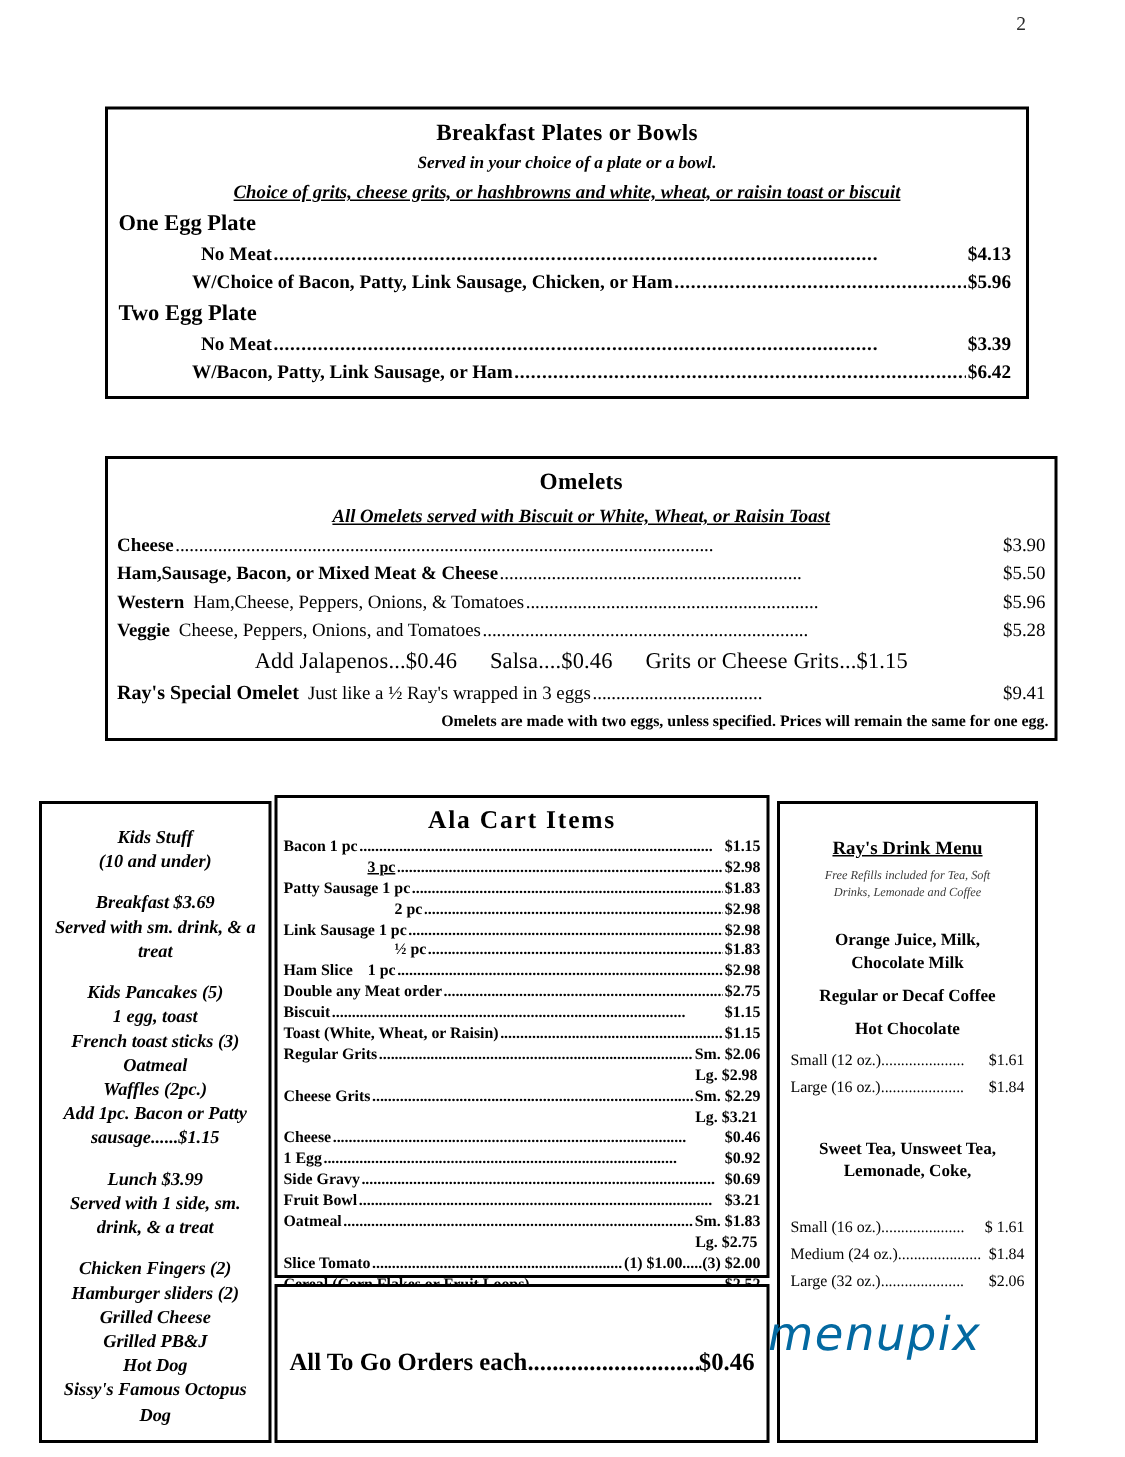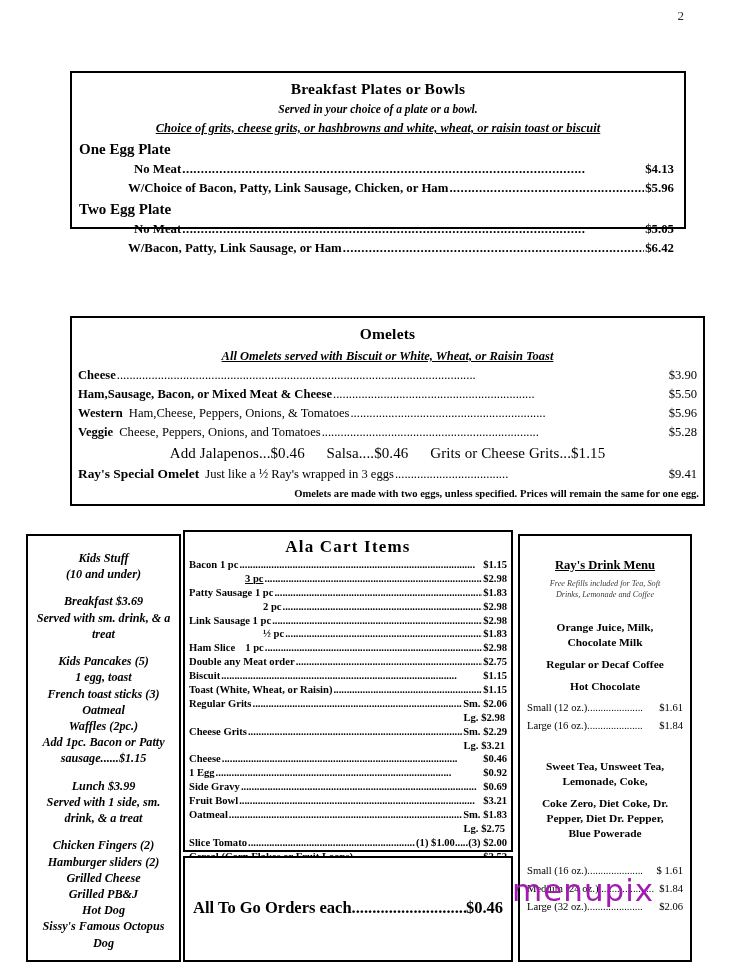--- a/index.html
+++ b/index.html
@@ -25,21 +25,21 @@
   }
 
   
   .box {
     position: absolute;
     border: 2.5px solid #000;
     background: #fff;
   }
 
   
-  #breakfast-box { left: 70px; top: 71px; width: 616px; height: 158px; }
+  #breakfast-box { left: 70px; top: 71px; width: 616px; height: 195px; }
 
   .sec-title {
     text-align: center;
     font-weight: bold;
     font-size: 15.5px;
     letter-spacing: .2px;
     margin-top: 7px;
   }
   .sec-sub {
     text-align: center;
@@ -79,21 +79,21 @@
     letter-spacing: .5px;
     font-size: 12.8px;
     margin: 0 1px;
   }
   .leader-row .val { flex: 0 0 auto; }
 
   .indent-1 { margin-left: 62px; margin-right: 10px; }
   .indent-2 { margin-left: 56px; margin-right: 10px; }
 
   
-  #omelets-box { left: 70px; top: 316px; width: 635px; height: 190px; }
+  #omelets-box { left: 70px; top: 304px; width: 635px; height: 190px; }
 
   .om-row {
     display: flex;
     align-items: baseline;
     font-size: 12.6px;
     margin-top: 4px;
     white-space: nowrap;
     overflow: hidden;
     padding: 0 6px 0 6px;
   }
@@ -212,24 +212,25 @@
   .drink-price .dots { flex: 1 1 auto; overflow: hidden; white-space: nowrap; }
   .drink-price .val { flex: 0 0 auto; }
   .drink-gap { height: 17px; }
 
   
   .watermark {
     position: absolute;
     left: 512px; top: 872px;
     font-size: 31px;
     letter-spacing: 1px;
-    color: #a21caf;
+    color: #0369a1;
     font-family: "DejaVu Sans", sans-serif;
     pointer-events: none;
     user-select: none;
+    font-style: italic;
   }
 </style>
 </head>
 <body>
 
 <div class="page-num">2</div>
 
 <div class="box" id="breakfast-box">
   <div class="sec-title">Breakfast Plates or Bowls</div>
   <div class="sec-sub">Served in your choice of a plate or a bowl.</div>
@@ -247,21 +248,21 @@
       <span class="dots">.........................................................</span>
       <span class="val">$5.96</span>
     </div>
   </div>
 
   <div>
     <div class="bk-head">Two Egg Plate</div>
     <div class="leader-row indent-1">
       <span class="lbl">No Meat</span>
       <span class="dots">.............................................................................................................</span>
-      <span class="val">$5.05</span>
+      <span class="val">$3.39</span>
     </div>
     <div class="leader-row indent-2">
       <span class="lbl">W/Bacon, Patty, Link Sausage, or Ham</span>
       <span class="dots">.............................................................................................</span>
       <span class="val">$6.42</span>
     </div>
   </div>
 </div>
 
 <div class="box" id="omelets-box">
@@ -497,25 +498,20 @@
       <span class="dots">.....................</span>
       <span class="val">$1.84</span>
     </div>
 
     <div class="drink-gap"></div>
 
     <div class="drink-group">
       <div>Sweet Tea,  Unsweet Tea,</div>
       <div>Lemonade,  Coke,</div>
     </div>
-    <div class="drink-group tight">
-      <div>Coke Zero,  Diet Coke,  Dr.</div>
-      <div>Pepper,  Diet Dr. Pepper,</div>
-      <div>Blue Powerade</div>
-    </div>
 
     <div class="drink-gap"></div>
 
     <div class="drink-price">
       <span class="lbl">Small (16 oz.)</span>
       <span class="dots">.....................</span>
       <span class="val">$ 1.61</span>
     </div>
     <div class="drink-price">
       <span class="lbl">Medium (24 oz.)</span>

